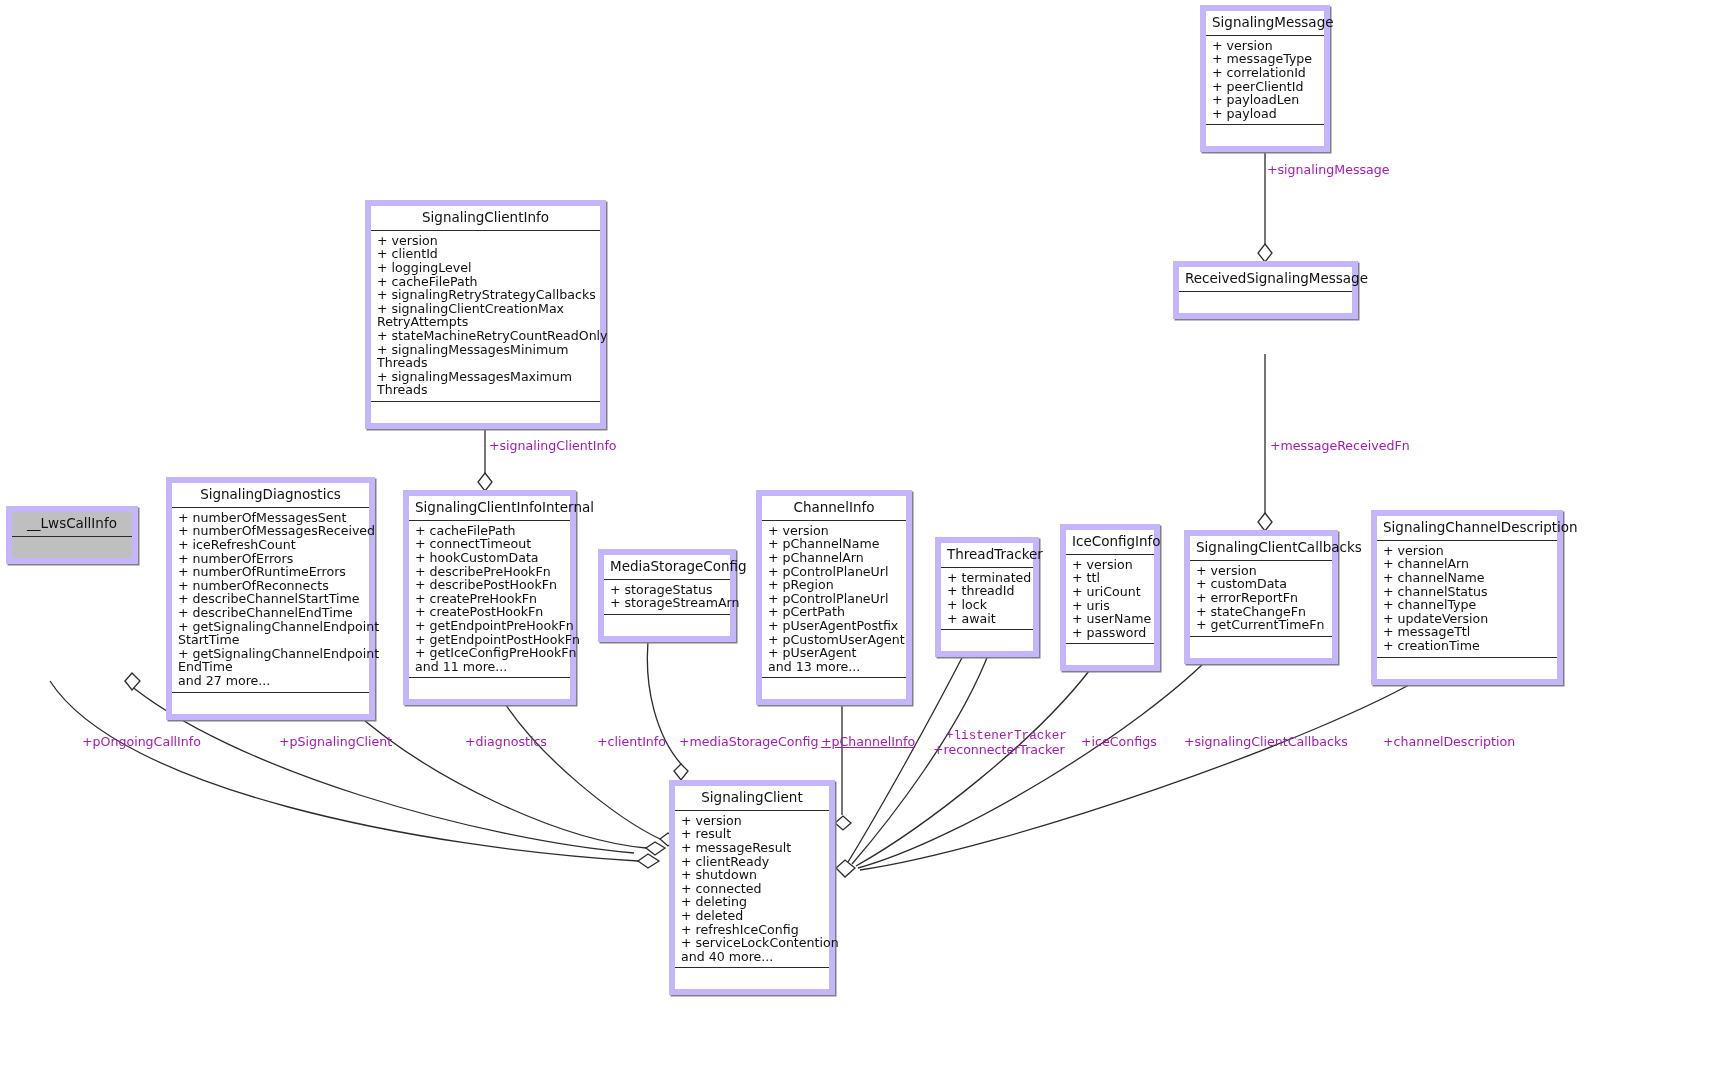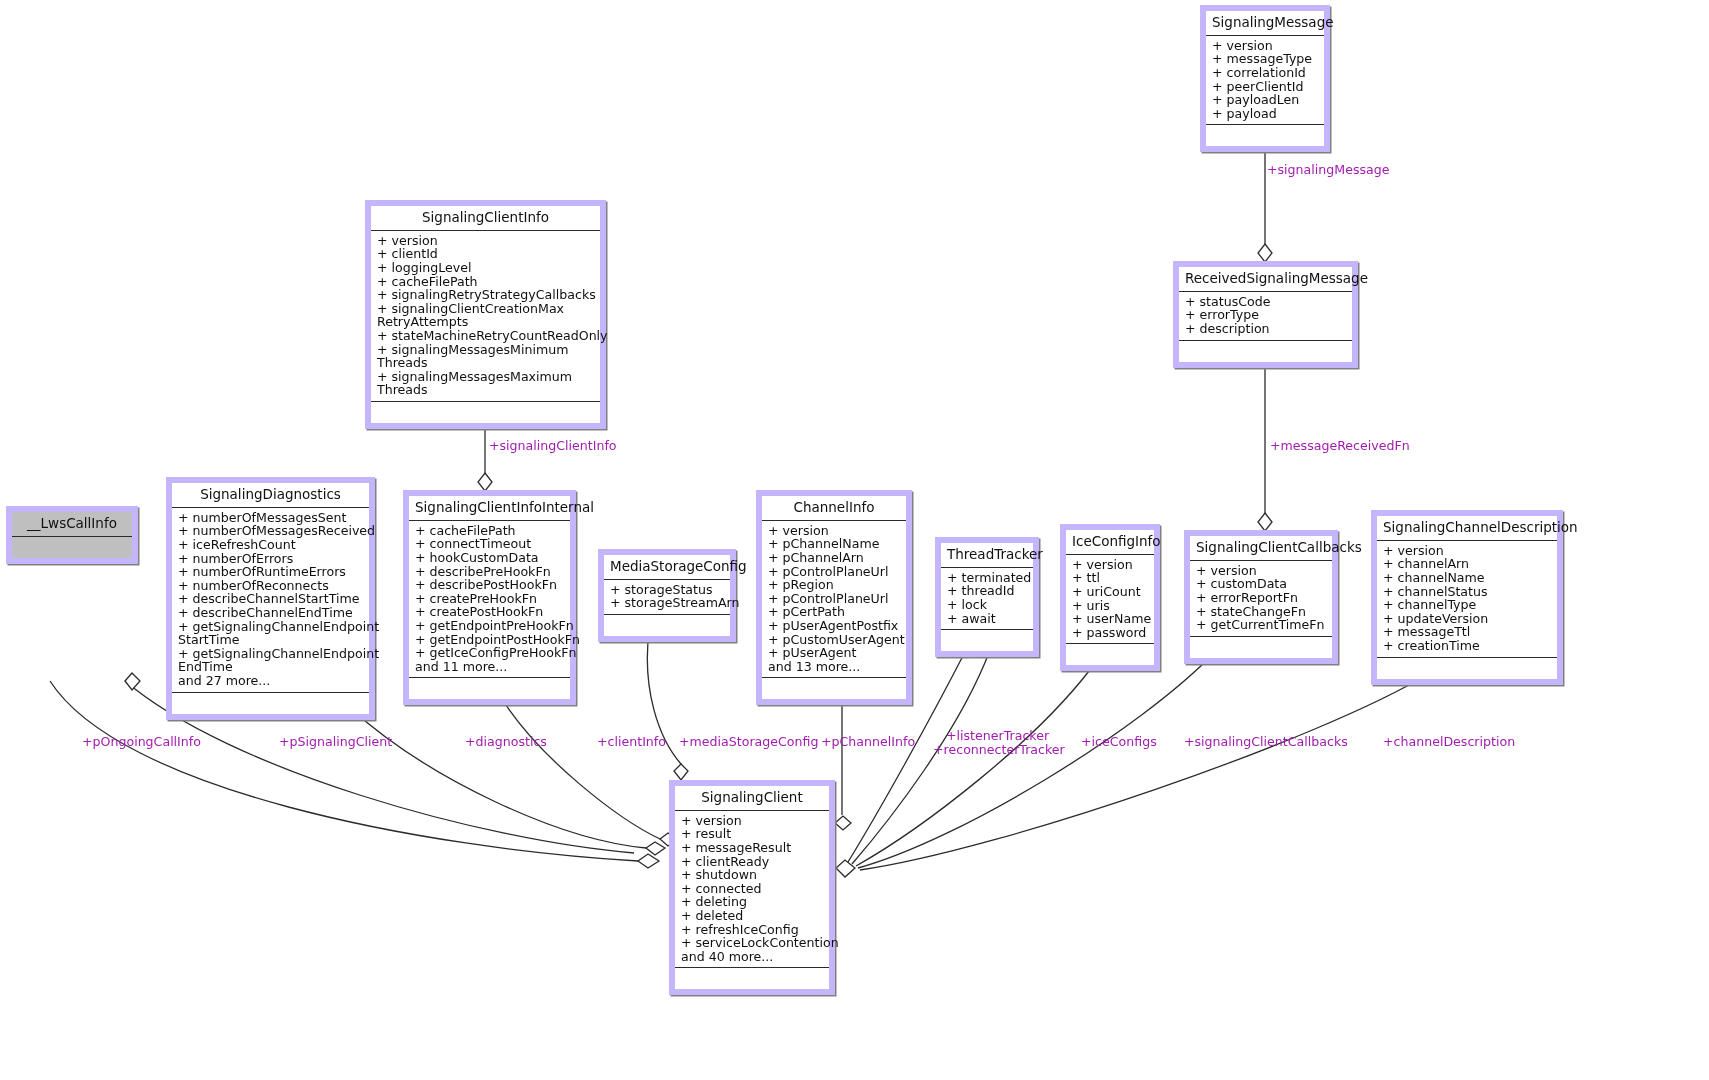--- a/index.html
+++ b/index.html
@@ -126,25 +126,20 @@
           <div class="uml-attr">+ messageType</div>
           <div class="uml-attr">+ correlationId</div>
           <div class="uml-attr">+ peerClientId</div>
           <div class="uml-attr">+ payloadLen</div>
           <div class="uml-attr">+ payload</div>
         </div>
         <div class="uml-ops"></div>
       </div>
       <div class="uml-box" style="left: 1173px; top: 261px; width: 185px;">
         <div class="uml-title">ReceivedSignalingMessage</div>
-        <div class="uml-attrs">
-          <div class="uml-attr">+ statusCode</div>
-          <div class="uml-attr">+ errorType</div>
-          <div class="uml-attr">+ description</div>
-        </div>
         <div class="uml-ops"></div>
       </div>
       <div class="uml-box" style="left: 365px; top: 200px; width: 241px;">
         <div class="uml-title">SignalingClientInfo</div>
         <div class="uml-attrs">
           <div class="uml-attr">+ version</div>
           <div class="uml-attr">+ clientId</div>
           <div class="uml-attr">+ loggingLevel</div>
           <div class="uml-attr">+ cacheFilePath</div>
           <div class="uml-attr">+ signalingRetryStrategyCallbacks</div>
@@ -285,21 +280,21 @@
     </div>
   <div id="labels">
       <div class="edge-label" style="left: 1267px; top: 163px;">+signalingMessage</div>
       <div class="edge-label" style="left: 1270px; top: 439px;">+messageReceivedFn</div>
       <div class="edge-label" style="left: 489px; top: 439px;">+signalingClientInfo</div>
       <div class="edge-label" style="left: 82px; top: 735px;">+pOngoingCallInfo</div>
       <div class="edge-label" style="left: 279px; top: 735px;">+pSignalingClient</div>
       <div class="edge-label" style="left: 465px; top: 735px;">+diagnostics</div>
       <div class="edge-label" style="left: 597px; top: 735px;">+clientInfo</div>
       <div class="edge-label" style="left: 679px; top: 735px;">+mediaStorageConfig</div>
-      <div class="edge-label" style="left: 821px; top: 735px;">+pChannelInfo</div>
-      <div class="edge-label" style="left: 946px; top: 729px;">+listenerTracker</div>
+      <div class="edge-label" style="left: 821px; top: 735px; text-decoration: underline;">+pChannelInfo</div>
+      <div class="edge-label" style="left: 946px; top: 729px; font-family: Liberation Mono, monospace;">+listenerTracker</div>
       <div class="edge-label" style="left: 933px; top: 743px;">+reconnecterTracker</div>
       <div class="edge-label" style="left: 1081px; top: 735px;">+iceConfigs</div>
       <div class="edge-label" style="left: 1184px; top: 735px;">+signalingClientCallbacks</div>
       <div class="edge-label" style="left: 1383px; top: 735px;">+channelDescription</div>
     </div>
 
 </div>
 
 </body></html>

